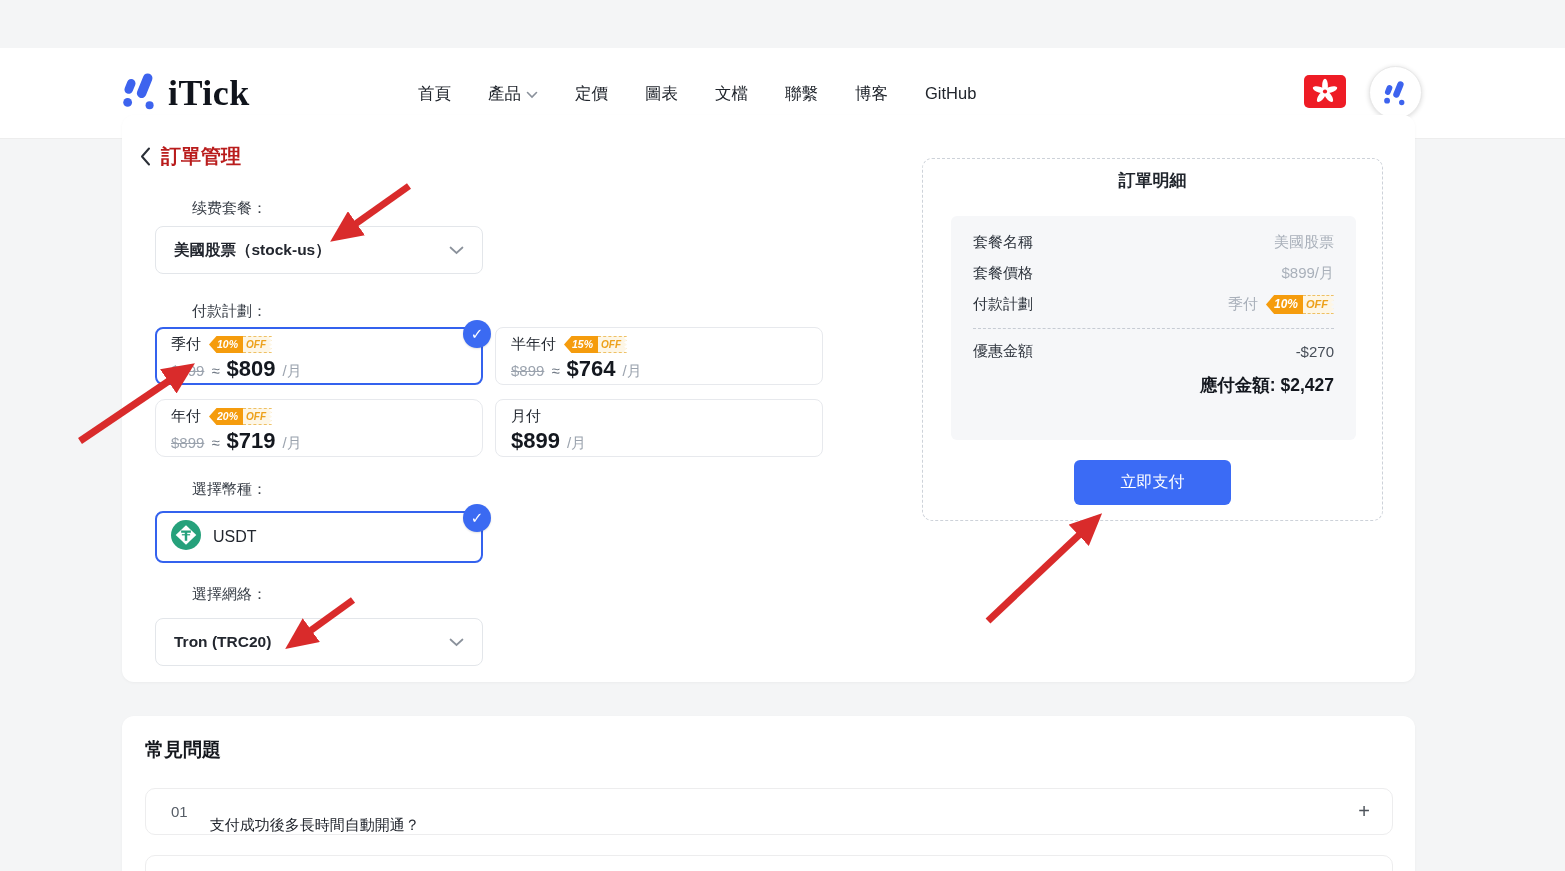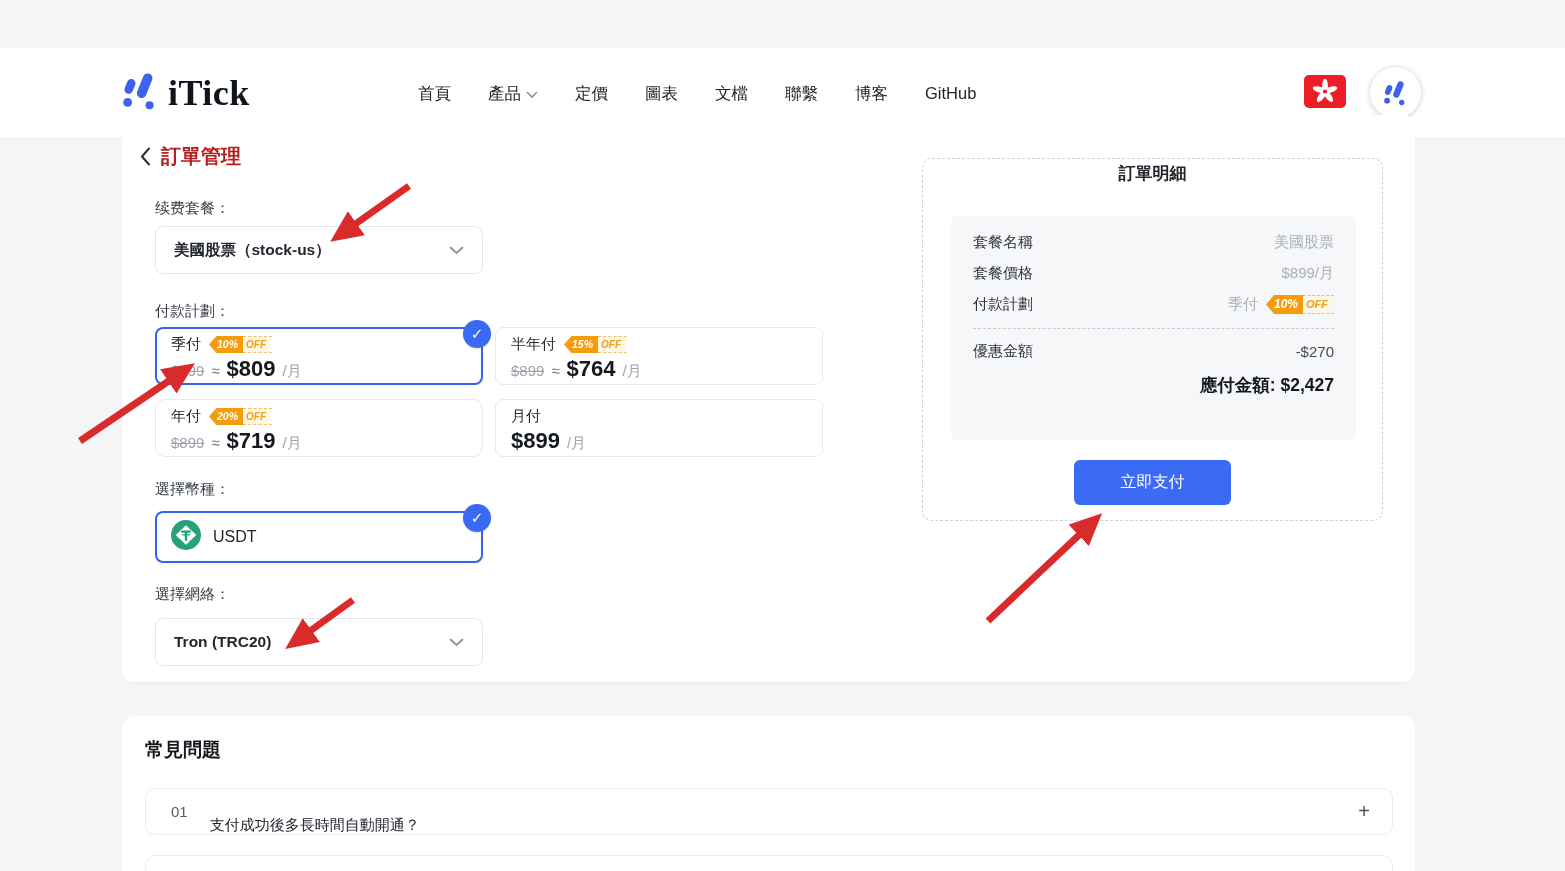--- a/index.html
+++ b/index.html
@@ -14,21 +14,21 @@
   .nav { position:absolute; left:418px; top:0; height:91px; display:flex; align-items:center; gap:37px; font-size:16.5px; color:#20252c; }
   .nav-item { display:flex; align-items:center; gap:5px; cursor:pointer; white-space:nowrap;justify-content:center; }
   .hk-flag { position:absolute; left:1304px; top:27px; width:42px; height:33px; border-radius:5px; overflow:hidden; cursor:pointer; }
   .avatar { position:absolute; left:1369px; top:18px; width:53px; height:53px; border-radius:50%; background:#fff; border:1px solid #e8e8e8; box-shadow:0 1px 5px rgba(0,0,0,.15); display:flex; align-items:center; justify-content:center; cursor:pointer; }
 
   
   .main-card { position:absolute; left:122px; top:115px; width:1293px; height:567px; background:#fff; border-radius:12px; box-shadow:0 1px 3px rgba(0,0,0,.04); }
   .page-title-row { position:absolute; left:18px; top:28px; display:flex; align-items:center; gap:10px; }
   .page-title { font-size:20px; font-weight:700; color:#b91c1c; }
   .back-icon { display:flex; align-items:center; cursor:pointer; }
-  .field-label { position:absolute; font-size:15px; color:#363c45; }
+  .field-label { position:absolute; font-size:15px; color:#363c45;margin-left:37px; }
   .select-box { position:absolute; left:33px; width:328px; height:48px; border:1px solid #e3e6ea; border-radius:8px; background:#fff; display:flex; align-items:center; padding:0 18px; cursor:pointer; }
   .select-text { font-size:15.5px; font-weight:600; color:#22262e; }
   .select-text b { font-weight:700; }
   .select-chev { margin-left:auto; display:flex; align-items:center; }
 
   
   .plan-card { position:absolute; width:328px; height:58px; border:1px solid #e7e9ed; border-radius:8px; background:#fff; padding:7px 15px 0 15px; cursor:pointer; }
   .plan-card.selected { border:2px solid #3462ee; padding:6px 14px 0 14px; }
   .plan-top { display:flex; align-items:center; gap:8px; }
   .plan-name { font-size:15px; font-weight:500; color:#262b33; }
@@ -46,21 +46,21 @@
   .badge.lg { height:19px; }
   .badge.lg .pct { font-size:12px; line-height:19px; }
   .badge.lg .off { font-size:11px; line-height:17px; }
 
   
   .currency-card { position:absolute; left:33px; top:396px; width:328px; height:52px; border:2px solid #3462ee; border-radius:8px; display:flex; align-items:center; gap:12px; padding:0 14px; cursor:pointer; }
   .currency-name { font-size:16px; color:#22262e; }
 
   
   .summary { position:absolute; left:922px; top:158px; width:461px; height:363px; border:1px dashed #cdd2d9; border-radius:10px; background:#fff; }
-  .summary-title { text-align:center; margin-top:3px; font-size:17px; font-weight:700; color:#20252c; }
+  .summary-title { text-align:center; margin-top:10px; font-size:17px; font-weight:700; color:#20252c; }
   .summary-box { position:absolute; left:28px; top:57px; width:405px; height:224px; background:#f6f7f9; border-radius:6px; padding:17px 22px 0 22px; }
   .srow { display:flex; justify-content:space-between; align-items:center; margin-bottom:12px; }
   .srow .lab { font-size:15px; font-weight:500; color:#2d333c; }
   .srow .val { font-size:15px; color:#a9b0ba; }
   .srow .val.dark { color:#474e58; }
   .srow .val.flex { display:flex; align-items:center; gap:8px; }
   .sdivider { border-top:1px dashed #c7ccd4; margin:14px 0 13px 0; }
   .payable { text-align:right; font-size:17.5px; font-weight:700; color:#14181f; }
   .pay-btn { position:absolute; left:151px; top:301px; width:157px; height:45px; background:#3b6bf5; border:none; border-radius:6px; color:#fff; font-size:16px; font-family:inherit; cursor:pointer; }
 

